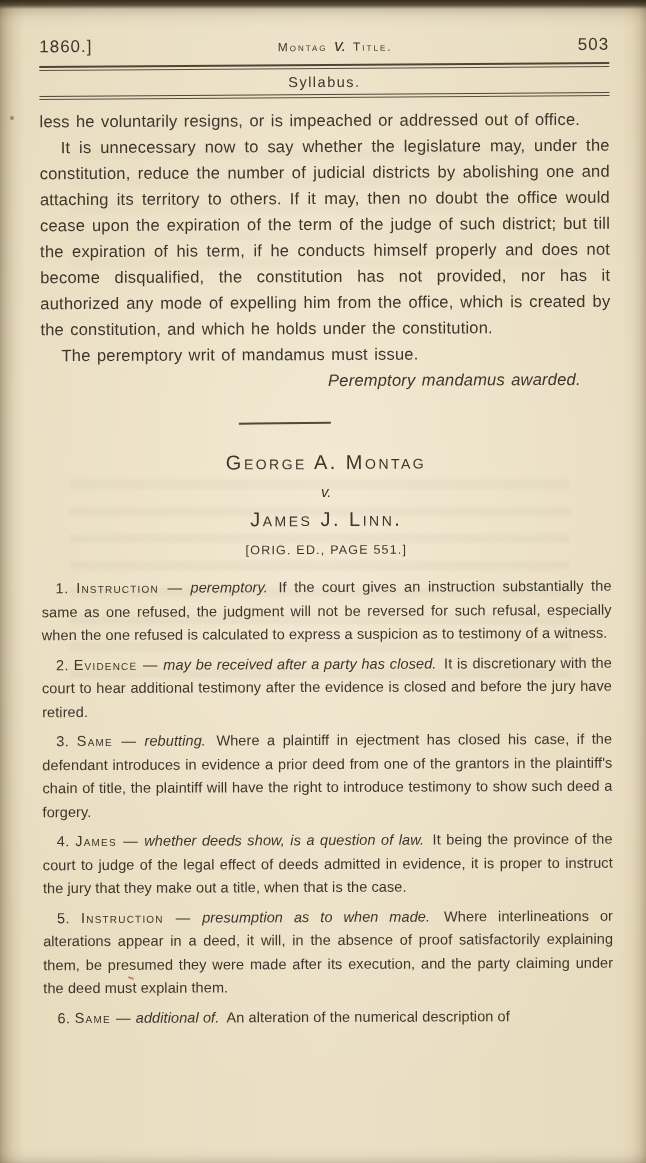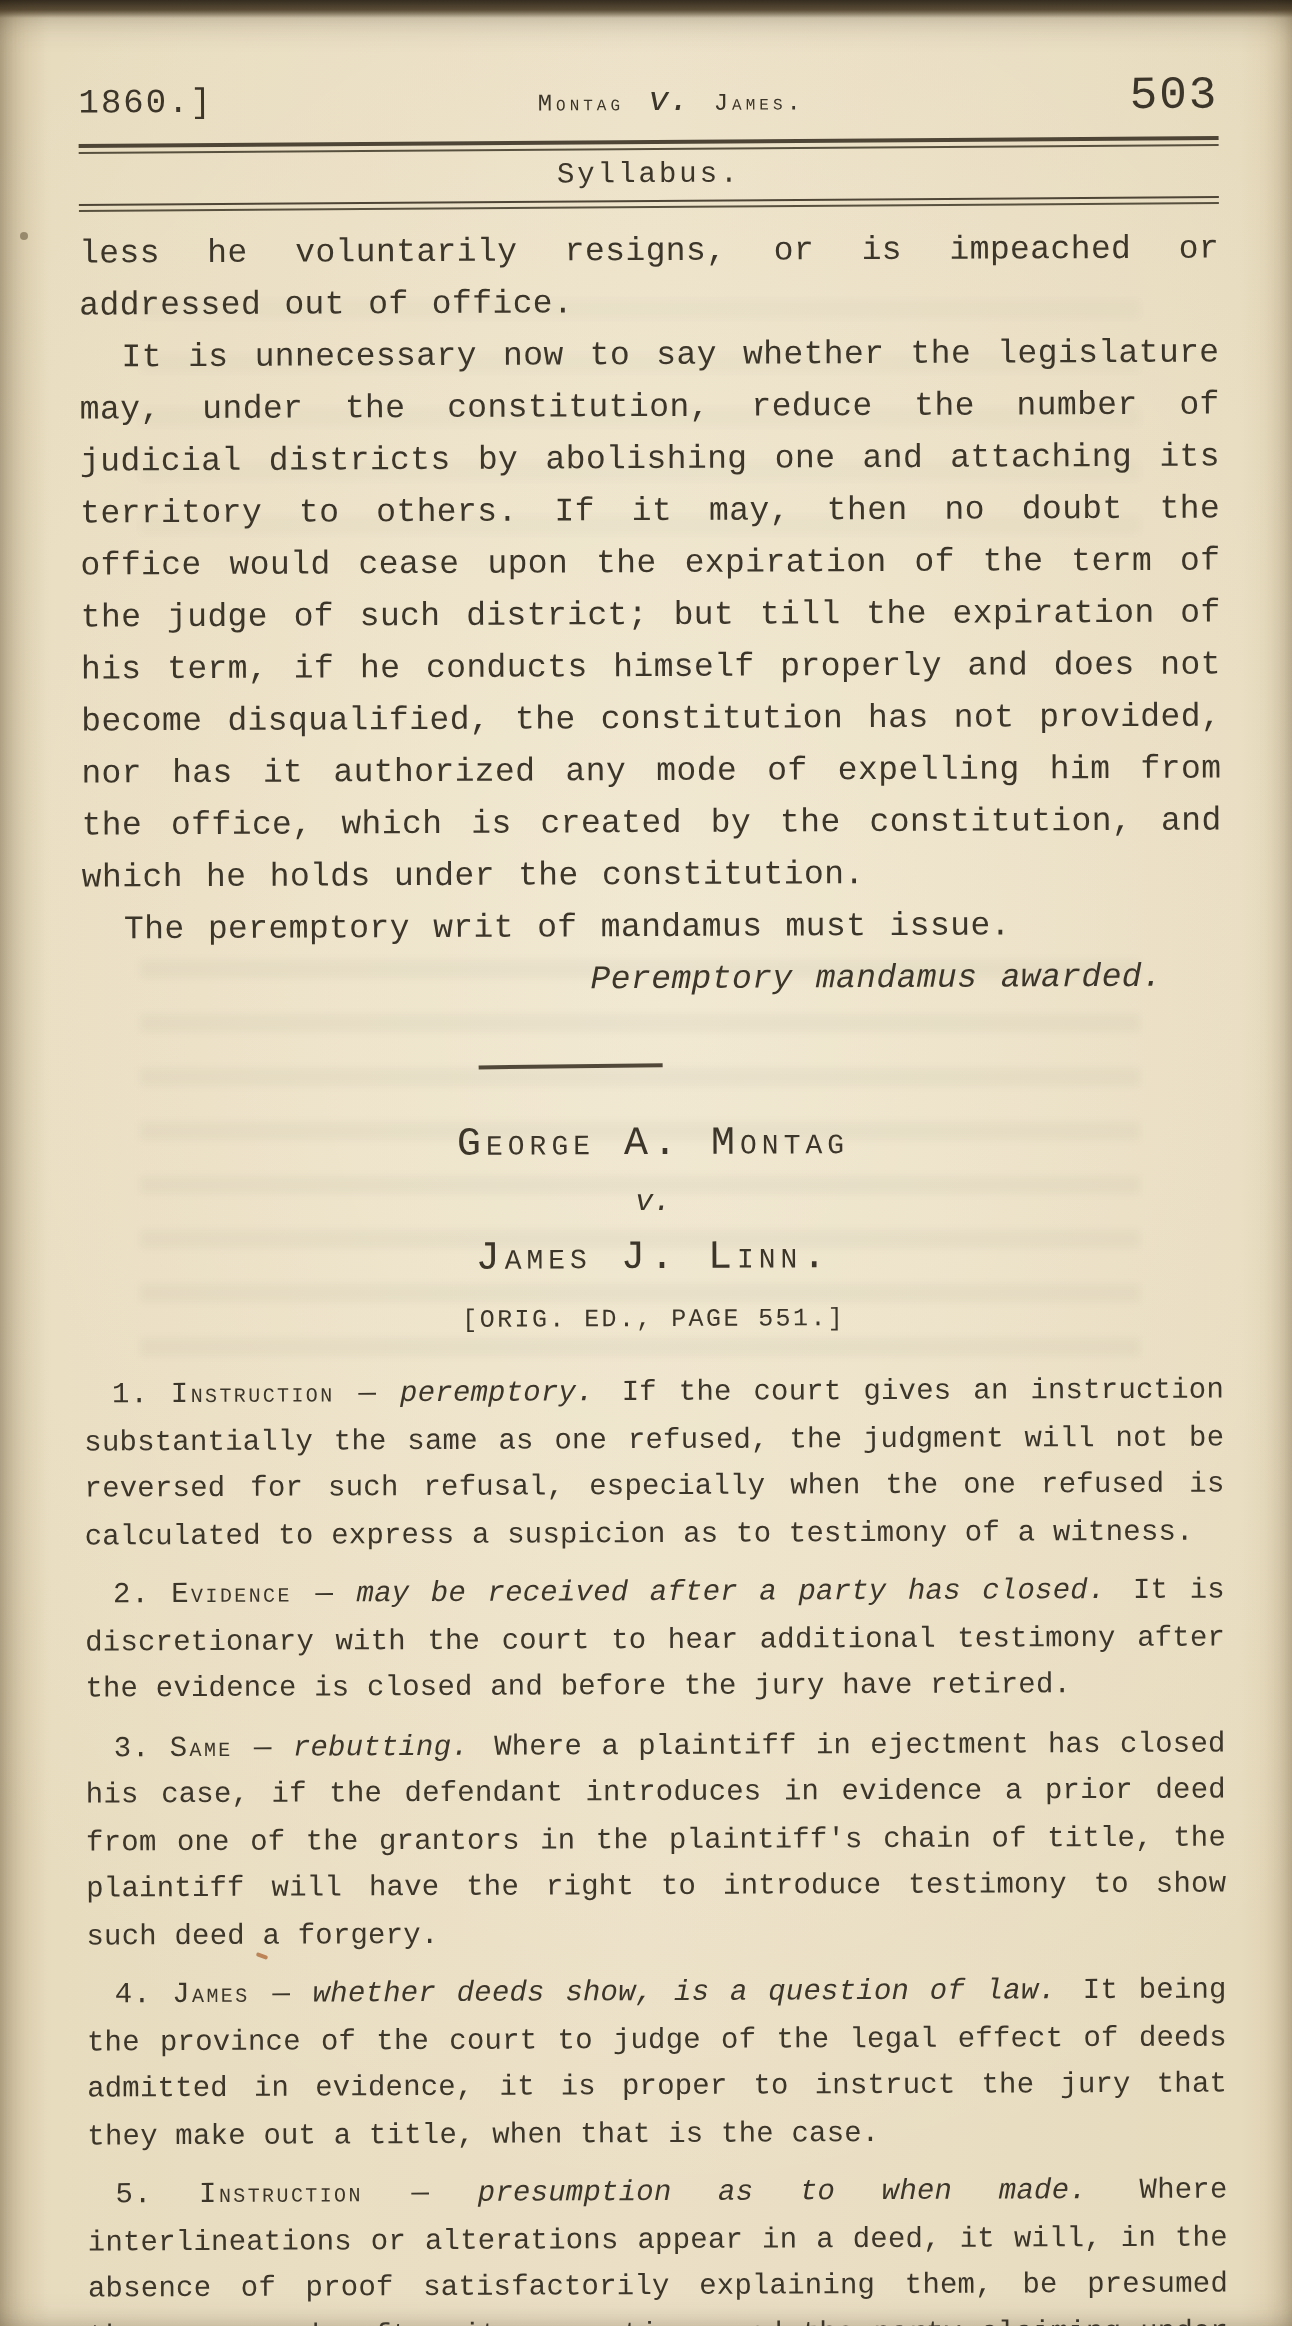--- a/index.html
+++ b/index.html
@@ -2,21 +2,21 @@
 <html><head>
 <meta charset="utf-8">
 <style>
   html,body{margin:0;padding:0;background:#6b6257;}
   .page{
     position:relative;
     width:646px;height:1163px;
     margin:0 auto;
     overflow:hidden;
     color:#3c352a;
-    font-family:Liberation Mono, monospace;
+    font-family:Liberation Sans, sans-serif;
     background:
       radial-gradient(ellipse 120% 90% at 52% 42%, rgba(255,250,235,.35) 0%, rgba(255,250,235,0) 60%),
       linear-gradient(90deg, #d9cba9 0%, #e8dcbf 4%, #ebe0c6 50%, #e7dbbe 96%, #dccead 100%),
       #e8dcc0;
     box-shadow: inset 0 14px 22px -14px rgba(40,28,12,.8), inset 14px 0 22px -16px rgba(60,45,22,.45), inset -10px 0 18px -14px rgba(60,45,22,.4), inset 0 -10px 18px -14px rgba(60,45,22,.35);
   }
   .scan-top-edge{
     position:absolute;top:0;left:0;width:100%;height:9px;
     background:linear-gradient(180deg,#241c11 0%, #4a3c26 55%, rgba(74,60,38,0) 100%);
     opacity:.85;
@@ -27,21 +27,21 @@
     transform:rotate(-0.25deg);
     transform-origin:50% 0;
   }
   
   .running-head{
     display:flex;align-items:baseline;
     font-size:17px;
   }
   .rh-year{flex:0 0 auto;letter-spacing:1px;}
   .rh-case{flex:1 1 auto;text-align:center;}
-  .rh-page{flex:0 0 auto;font-size:23px;letter-spacing:1px;}
+  .rh-page{flex:0 0 auto;font-size:17px;letter-spacing:1px;}
   .sc{font-variant:small-caps;}
   .rh-case .sc{letter-spacing:2px;font-size:12px;}
   .ital{font-style:italic;}
   .rh-v{margin:0 2px;}
   .rule{border-top:2px solid #4e4536;border-bottom:1px solid #58503f;height:2px;margin-top:8px;transform:rotate(-0.15deg);}
   .rule.rule-b{border-top-width:1px;margin-top:4px;margin-bottom:9px;}
   .section-label{
     text-align:center;font-size:14.5px;letter-spacing:1.5px;margin-top:5px;
   }
   
@@ -92,21 +92,21 @@
 
 <div class="page">
   <div class="scan-top-edge"></div>
   <div class="bleed b1"></div>
   <div class="bleed b2"></div>
 
   <div class="content">
 
     <div class="running-head">
       <span class="rh-year">1860.]</span>
-      <span class="rh-case"><span class="sc">Montag</span> <span class="ital rh-v">v.</span> <span class="sc">James.</span></span>
+      <span class="rh-case"><span class="sc">Montag</span> <span class="ital rh-v">v.</span> <span class="sc">Title.</span></span>
       <span class="rh-page">503</span>
     </div>
 
     <div class="rule rule-a"></div>
     <div class="section-label">Syllabus.</div>
     <div class="rule rule-b"></div>
 
     <div class="opinion">
       <p class="body-p no-indent">less he voluntarily resigns, or is impeached or addressed out of office.</p>
       <p class="body-p">It is unnecessary now to say whether the legislature may, under the constitution, reduce the number of judicial districts by abolishing one and attaching its territory to others.  If it may, then no doubt the office would cease upon the expiration of the term of the judge of such district; but till the expiration of his term, if he conducts himself properly and does not become disqualified, the constitution has not provided, nor has it authorized any mode of expelling him from the office, which is created by the constitution, and which he holds under the constitution.</p>

